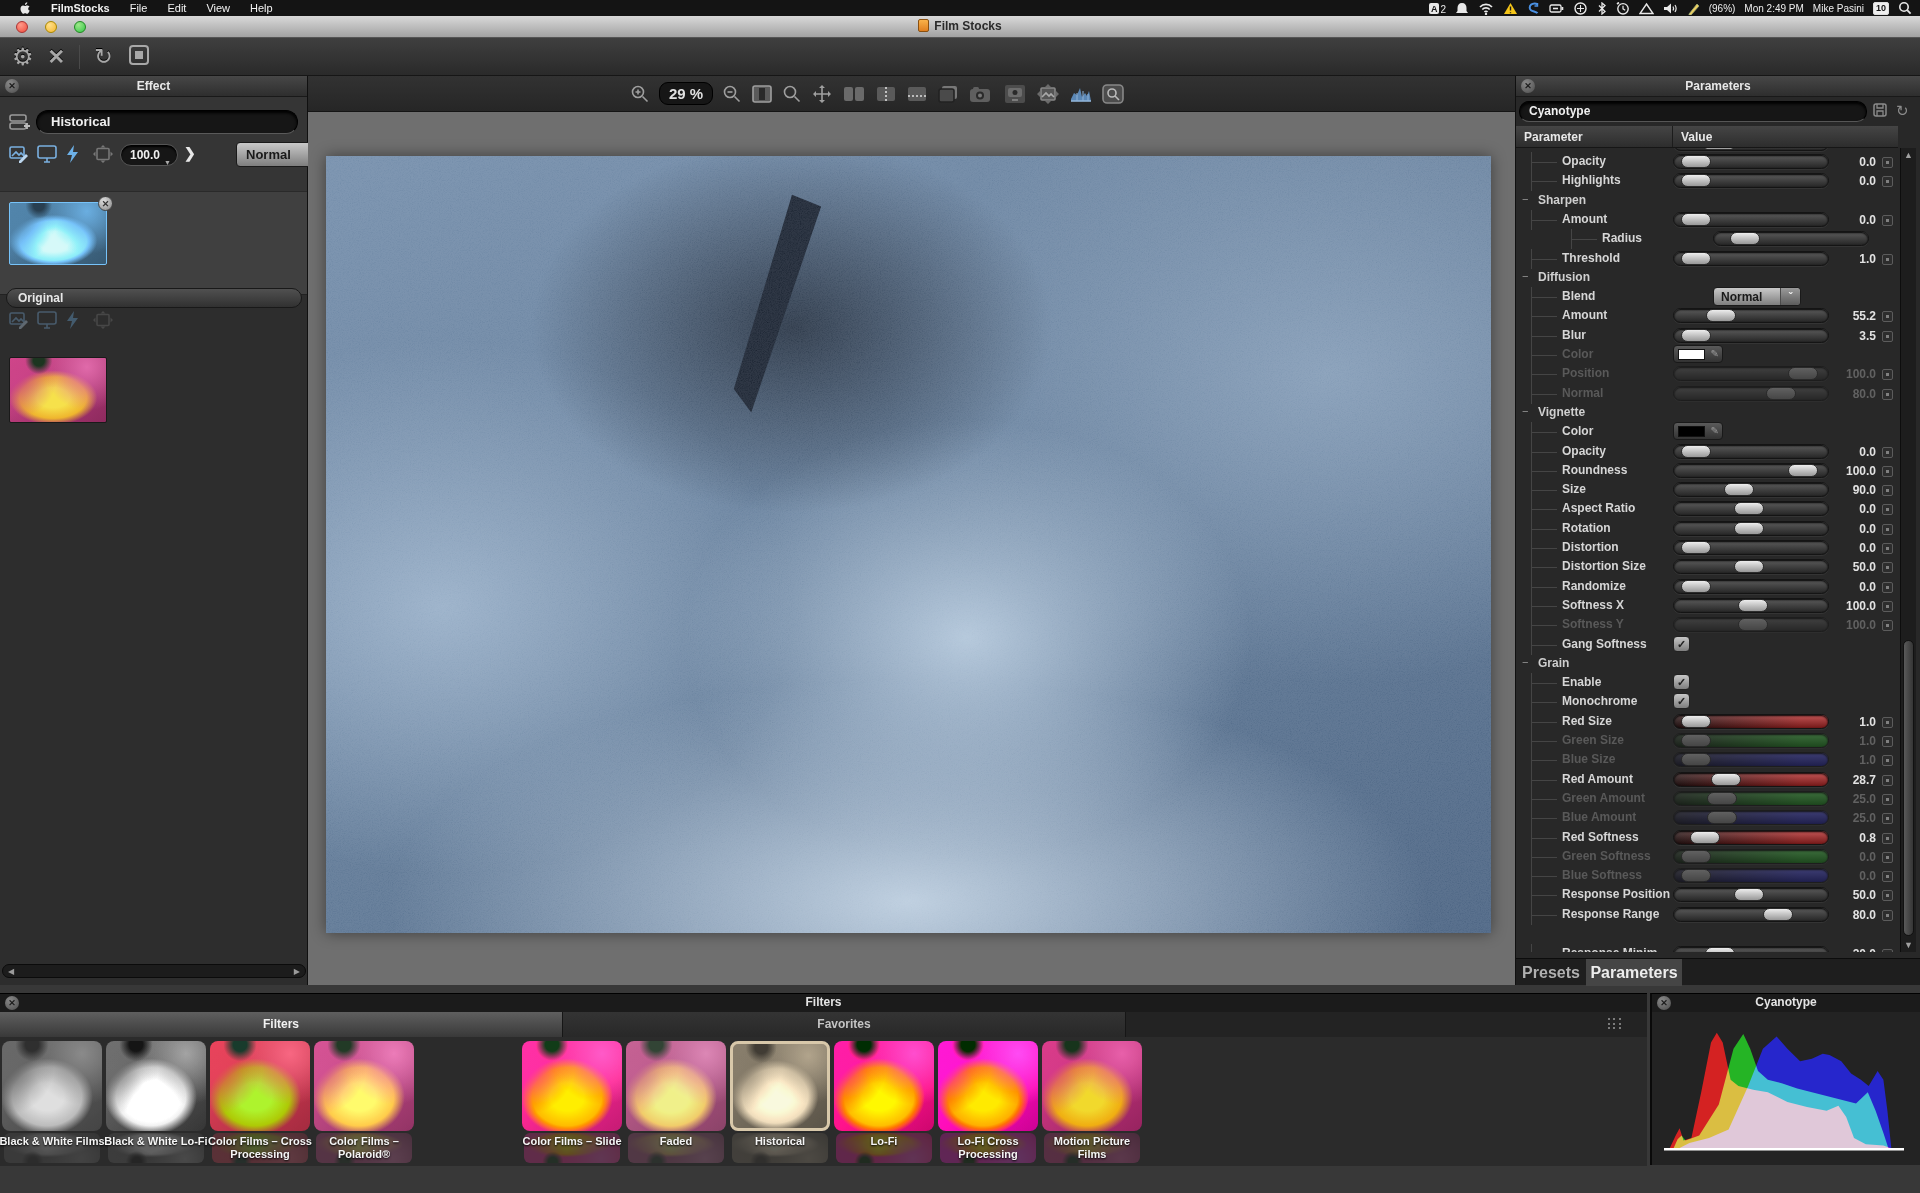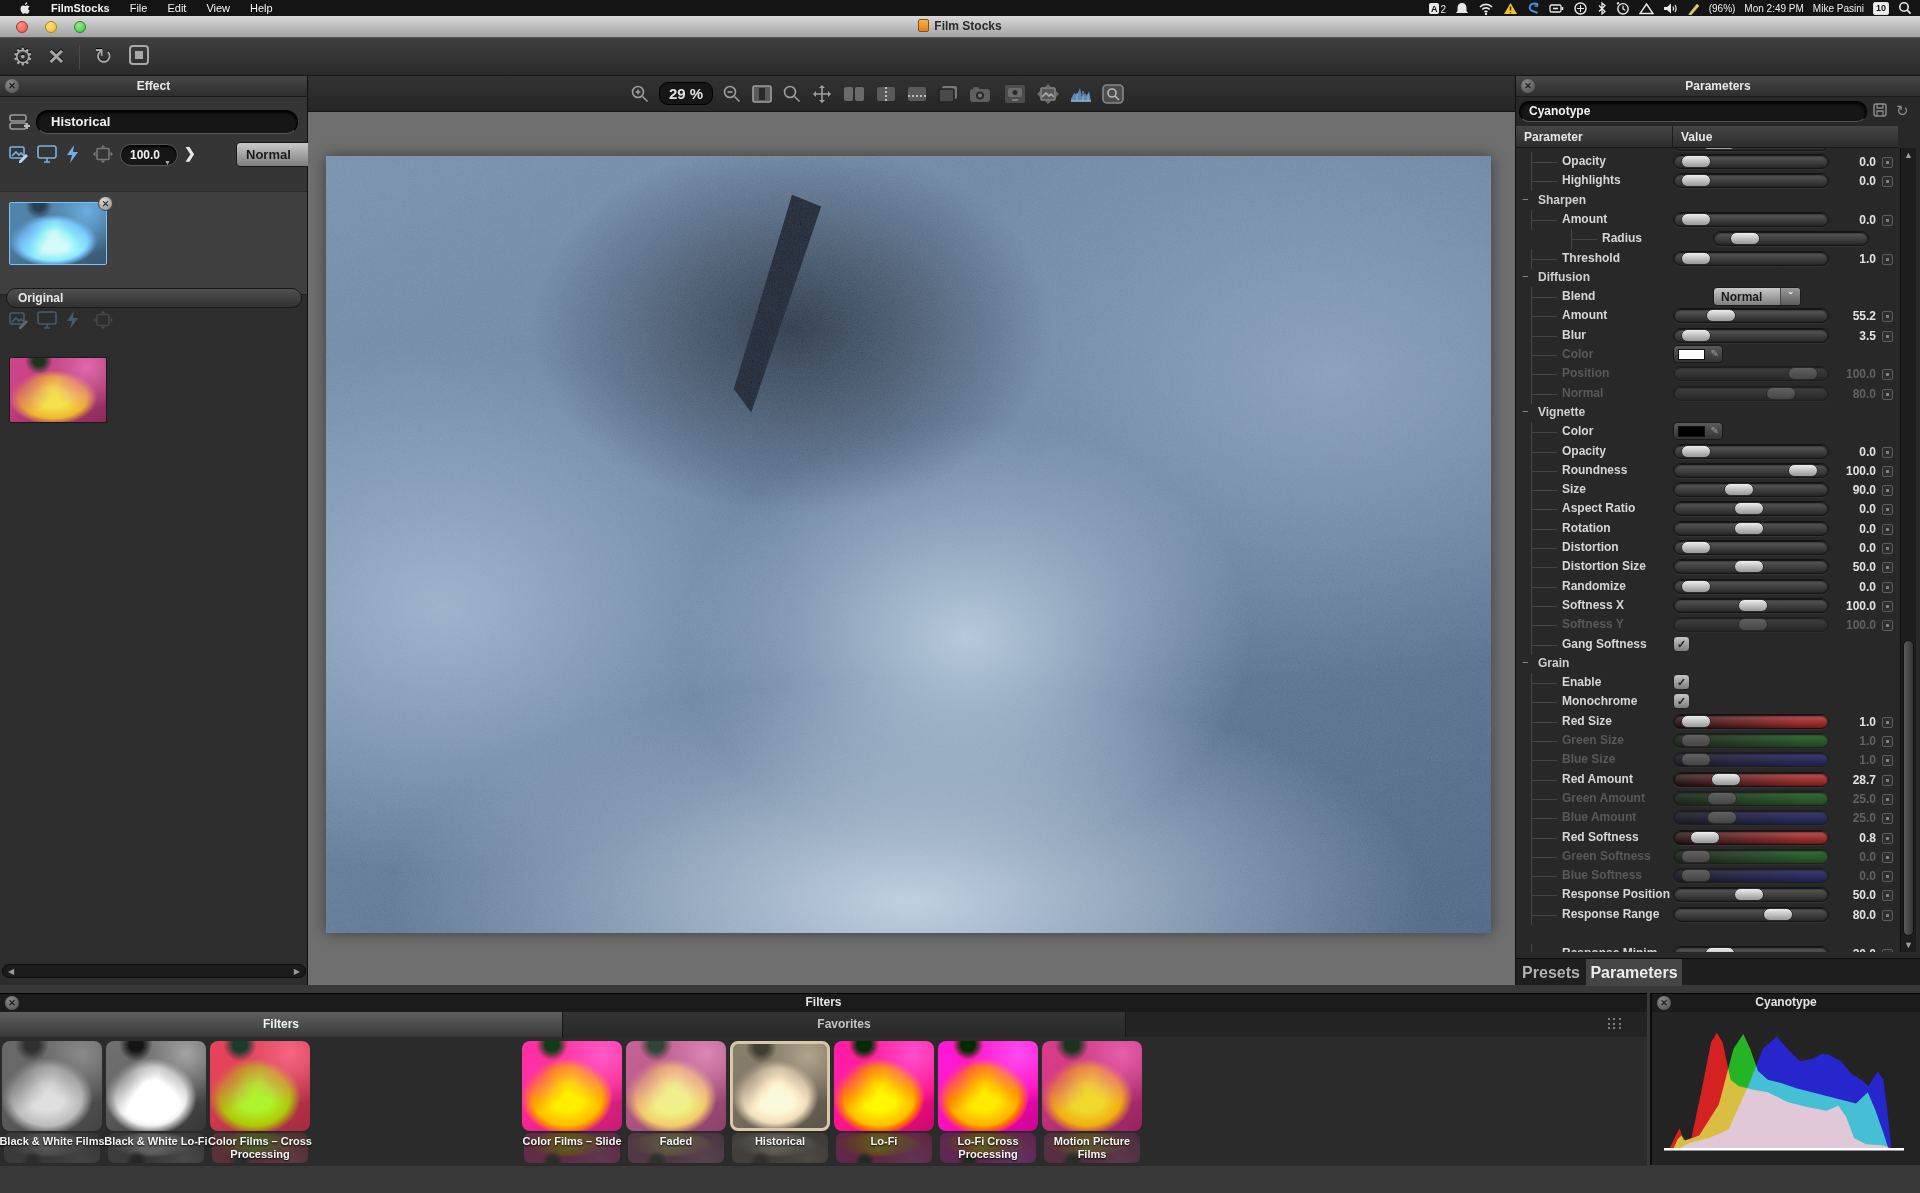--- a/index.html
+++ b/index.html
@@ -958,20 +958,25 @@
         <div class="fitem" style="left: 106px;">
           <div class="fimg rose f-bwlofi"></div>
           <div class="frefl rose f-bwlofi"></div>
           <div class="flbl">Black &amp; White Lo-Fi</div>
         </div>
         <div class="fitem" style="left: 210px;">
           <div class="fimg rose f-cross"></div>
           <div class="frefl rose f-cross"></div>
           <div class="flbl">Color Films – Cross Processing</div>
         </div>
+        <div class="fitem" style="left: 314px;">
+          <div class="fimg rose f-polaroid"></div>
+          <div class="frefl rose f-polaroid"></div>
+          <div class="flbl">Color Films – Polaroid®</div>
+        </div>
         <div class="fitem" style="left: 522px;">
           <div class="fimg rose f-slide"></div>
           <div class="frefl rose f-slide"></div>
           <div class="flbl">Color Films – Slide</div>
         </div>
         <div class="fitem" style="left: 626px;">
           <div class="fimg rose f-faded"></div>
           <div class="frefl rose f-faded"></div>
           <div class="flbl">Faded</div>
         </div>

